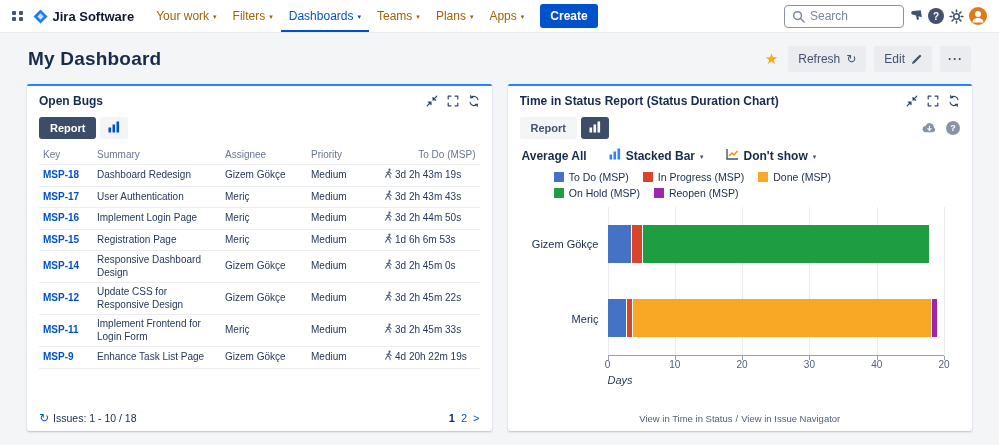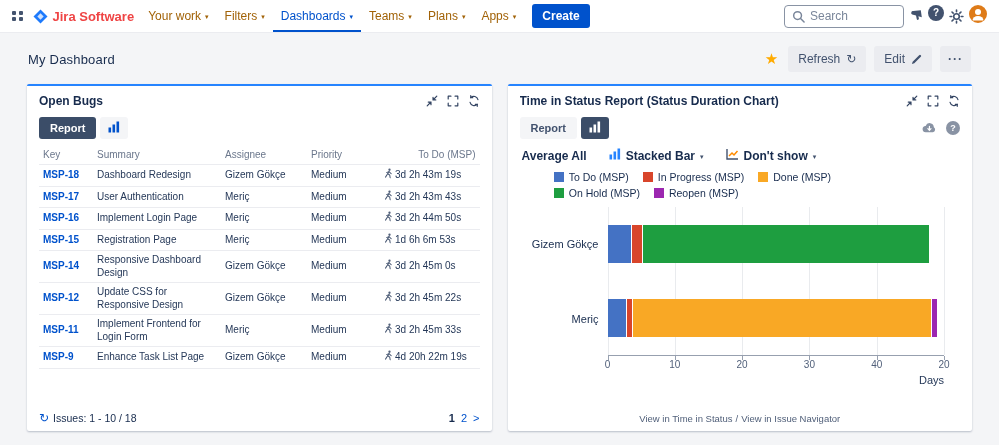--- a/index.html
+++ b/index.html
@@ -6,37 +6,37 @@
 body{width:999px;height:445px;overflow:hidden;background:#f4f5f7;font-family:"Liberation Sans","DejaVu Sans",sans-serif;color:#172b4d;font-size:12px}
 button{font-family:inherit;cursor:pointer}
 a{cursor:pointer}
 
 
 .topnav{height:33px;background:#fff;border-bottom:1px solid #ebecf0;display:flex;align-items:center;padding:0 12px}
 .nav-left{display:flex;align-items:center;height:100%}
 .appswitcher{display:grid;grid-template-columns:4px 4px;gap:2.5px;margin-right:10px;cursor:pointer}
 .appswitcher i{width:4px;height:4px;background:#44546f;border-radius:1px}
 .logo{display:flex;margin-right:5px}
-.brand{font-weight:bold;font-size:13px;color:#ef4444;margin-right:6px;white-space:nowrap;cursor:pointer}
+.brand{font-weight:bold;font-size:13px;color:#0f172a;margin-right:14px;white-space:nowrap;cursor:pointer}
 .menu{display:flex;height:100%}
 .menu-item{display:flex;align-items:center;gap:4px;padding:0 8px;font-size:12px;color:#a16207;cursor:pointer;border-bottom:2px solid transparent;border-top:2px solid transparent;white-space:nowrap}
 .menu-item.active{color:#0052cc;border-bottom-color:#0052cc}
 .menu-item .chev{font-size:7px;padding-top:2px}
 .create-btn{background:#0052cc;color:#fff;border:none;border-radius:3px;font-size:12px;font-weight:bold;padding:5px 10px;margin-left:8px}
-.nav-right{margin-left:auto;display:flex;gap:5px}
+.nav-right{margin-left:auto;display:flex;align-items:center;gap:5px}
 .searchbox{display:flex;align-items:center;gap:5px;border:1px solid #8993a4;border-radius:4px;height:23px;padding:0 7px;width:120px;background:#fff}
 .searchbox input{border:none;outline:none;font-size:12px;flex:1;min-width:0;color:#172b4d;background:transparent;font-family:inherit}
 .searchbox input::placeholder{color:#7a869a}
 .navicon{display:flex;align-items:center;cursor:pointer}
 .help-circle{width:16px;height:16px;border-radius:50%;background:#42526e;color:#fff;font-size:10px;font-weight:bold;display:flex;align-items:center;justify-content:center;cursor:pointer}
 .avatar{display:flex;cursor:pointer}
 
 
 .pagehead{display:flex;align-items:center;padding:13px 28px 12px}
-.pagehead h1{font-size:13px;font-weight:400;color:#172b4d;letter-spacing:.2px}
+.pagehead h1{font-size:19px;font-weight:700;color:#172b4d;letter-spacing:.2px}
 .head-actions{margin-left:auto;display:flex;align-items:center;gap:8px}
 .star{color:#ffab00;font-size:15px;cursor:pointer;margin-right:2px}
 .hbtn{background:#ebecf0;border:none;border-radius:3px;color:#42526e;font-size:12px;font-weight:500;padding:6px 10px;display:flex;align-items:center;gap:6px}
 .hbtn .bicon{font-size:12px;display:flex;line-height:1}
 .hbtn.more{font-weight:bold;letter-spacing:1px;padding:6px 8px}
 
 
 .gadgets{display:flex;gap:16px;padding:0 27px}
 .gadget{flex:1;min-width:0;background:#fff;border-top:2px solid #2684ff;border-radius:2px;box-shadow:0 1px 2px rgba(9,30,66,.25);height:347px;display:flex;flex-direction:column;overflow:hidden}
 .ghead{display:flex;align-items:center;padding:8px 12px 3px}
@@ -95,21 +95,21 @@
 .ylabels div{flex:1;display:flex;align-items:center;justify-content:flex-end;padding-right:9px;white-space:nowrap}
 .plot{flex:1;position:relative;border-bottom:1px solid #97a0af;margin-right:12px}
 .gridline{position:absolute;top:0;bottom:0;width:1px;background:#e9ebee}
 .tickmark{position:absolute;bottom:-5px;height:4px;width:1px;background:#97a0af}
 .bar-half{position:absolute;left:0;right:0;height:50%;display:flex;align-items:center}
 .bar{display:flex;height:38px;width:100%}
 .seg{height:100%;flex:none}
 .seg + .seg{border-left:1px solid #fff}
 .xaxis{position:relative;height:13px;margin:3px 12px 0 84px;font-size:10px;color:#505f79;flex:none}
 .xaxis span{position:absolute;transform:translateX(-50%);top:0}
-.xlabel{text-align:right;font-size:11px;color:#253858;padding:2px 12px 4px 84px}
+.xlabel{text-align:left;font-size:11px;font-style:italic;color:#253858;padding:2px 12px 4px 84px}
 </style>
 </head>
 <body>
 
 <div class="topnav">
   <div class="nav-left">
     <div class="appswitcher">
         <i></i>
         <i></i>
         <i></i>

